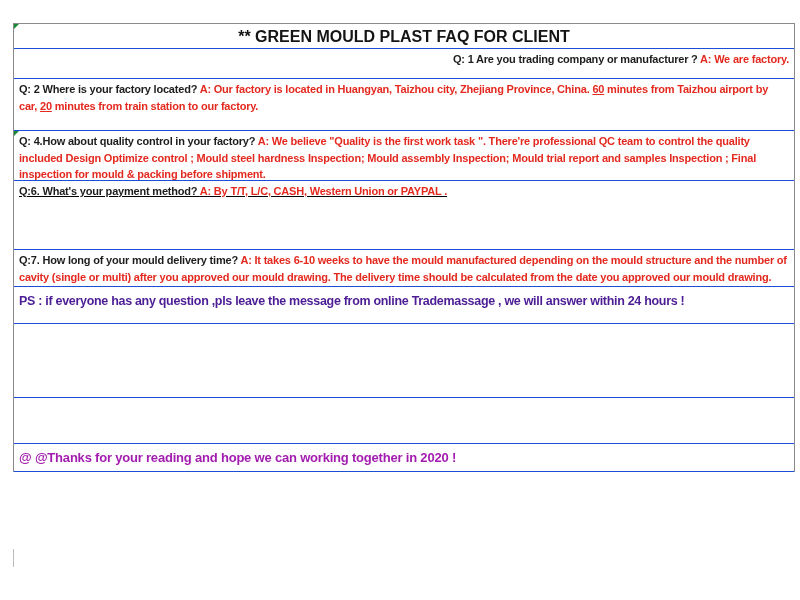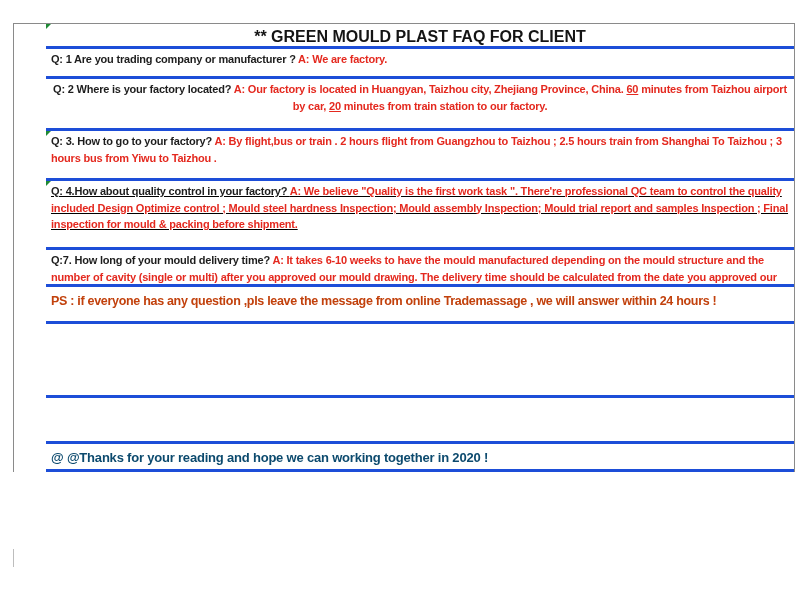--- a/index.html
+++ b/index.html
@@ -9,29 +9,28 @@
     -webkit-font-smoothing:antialiased;
   }
   .faq-table{
     position:absolute;left:13px;top:23px;width:782px;
     background:#fff;
     border:1px solid #8a8a8a;border-bottom:none;
     box-sizing:border-box;
   }
   .row{
     position:relative;box-sizing:border-box;
-    border-bottom:3px solid #1d4ed8;
+    border-bottom:1px solid #1d4ed8;
     padding:2px 5px 0 5px;
     overflow:hidden;
-    margin-left:32px;
   }
   
   .row:nth-child(1){height:25px;}
-  .row:nth-child(2){height:30px;}
-  .row:nth-child(3){height:52px;text-align:center;}
+  .row:nth-child(2){height:30px;text-align:right;}
+  .row:nth-child(3){height:52px;}
   .row:nth-child(4){height:50px;}
   .row:nth-child(5){height:69px;text-decoration:underline;}
   .row:nth-child(6){height:37px;}
   .row:nth-child(7){height:37px;}
   .row:nth-child(8){height:74px;font-style:italic;}
   .row:nth-child(9){height:46px;}
   .row:nth-child(10){height:28px;}
   .row:nth-child(11){height:24px;}
   .row:nth-child(12){height:25px;}
   .row:nth-child(13){height:28px;}
@@ -39,25 +38,25 @@
     font-size:11px;font-weight:bold;line-height:16.5px;letter-spacing:-0.2px;
   }
   .q{color:#1d1d1d;}
   .a{color:#e4291f;}
   .useg{text-decoration:underline;}
   .kind-title .txt{
     text-align:center;font-size:16px;font-weight:bold;color:#141414;
     line-height:22px;letter-spacing:0;
   }
   .kind-note .txt{
-    font-size:12.5px;font-weight:bold;color:#c2410c;line-height:24px;
+    font-size:12.5px;font-weight:bold;color:#4c1d95;line-height:24px;
     letter-spacing:-0.3px;white-space:nowrap;
   }
   .kind-note2 .txt{
-    font-size:13px;font-weight:bold;color:#0c4a6e;line-height:24px;
+    font-size:13px;font-weight:bold;color:#a21caf;line-height:24px;
     letter-spacing:-0.2px;white-space:nowrap;
   }
   .tri{
     position:absolute;top:0;left:0;width:0;height:0;
     border-top:5px solid #1f8a35;border-right:5px solid transparent;
   }
   .edge-stub{
     position:absolute;left:13px;top:549px;height:18px;width:0;
     border-left:1px solid #bdbdbd;
   }
@@ -71,25 +70,24 @@
       <div class="txt">** GREEN MOULD PLAST FAQ FOR CLIENT</div>
     </div>
     <div class="row kind-qa">
       <div class="txt"><span class="q">Q: 1 Are you trading company or manufacturer ? </span><span class="a">A: We are factory.</span></div>
     </div>
     <div class="row kind-qa">
       <div class="txt"><span class="q">Q: 2 Where is your factory located? </span><span class="a">A: Our factory is located in Huangyan, Taizhou city, Zhejiang Province, China. </span><span class="a useg">60</span><span class="a"> minutes from Taizhou airport by car, </span><span class="a useg">20</span><span class="a"> minutes from train station to our factory.</span></div>
     </div>
     <div class="row kind-qa">
       <span class="tri"></span>
-      <div class="txt"><span class="q">Q: 3. How to go to your factory? </span><span class="a">A: By flight,bus or train . 2 hours flight from Guangzhou to Taizhou ; 2.5 hours train from Shanghai To Taizhou ; 3 hours bus from Yiwu to Taizhou .</span></div>
+      <div class="txt"><span class="q">Q: 4.How about quality control in your factory? </span><span class="a">A: We believe "Quality is the first work task ". There're professional QC team to control the quality included Design Optimize control ; Mould steel hardness Inspection; Mould assembly Inspection; Mould trial report and samples Inspection ; Final inspection for mould &amp; packing before shipment.</span></div>
     </div>
     <div class="row kind-qa">
-      <span class="tri"></span>
-      <div class="txt"><span class="q">Q: 4.How about quality control in your factory? </span><span class="a">A: We believe "Quality is the first work task ". There're professional QC team to control the quality included Design Optimize control ; Mould steel hardness Inspection; Mould assembly Inspection; Mould trial report and samples Inspection ; Final inspection for mould &amp; packing before shipment.</span></div>
+      <div class="txt"><span class="q">Q:6. What's your payment method? </span><span class="a">A: By T/T, L/C, CASH, Western Union or PAYPAL .</span></div>
     </div>
     <div class="row kind-qa">
       <div class="txt"><span class="q">Q:7. How long of your mould delivery time? </span><span class="a">A: It takes 6-10 weeks to have the mould manufactured depending on the mould structure and the number of cavity (single or multi) after you approved our mould drawing. The delivery time should be calculated from the date you approved our mould drawing. We can ship your plastic moulds with 1 week after you confirmed our final samples.</span></div>
     </div>
     <div class="row kind-note">
       <div class="txt">PS : if everyone has any question ,pls leave the message from online Trademassage , we will answer within 24 hours !</div>
     </div>
     <div class="row kind-empty"></div>
     <div class="row kind-empty"></div>
     <div class="row kind-note2">

